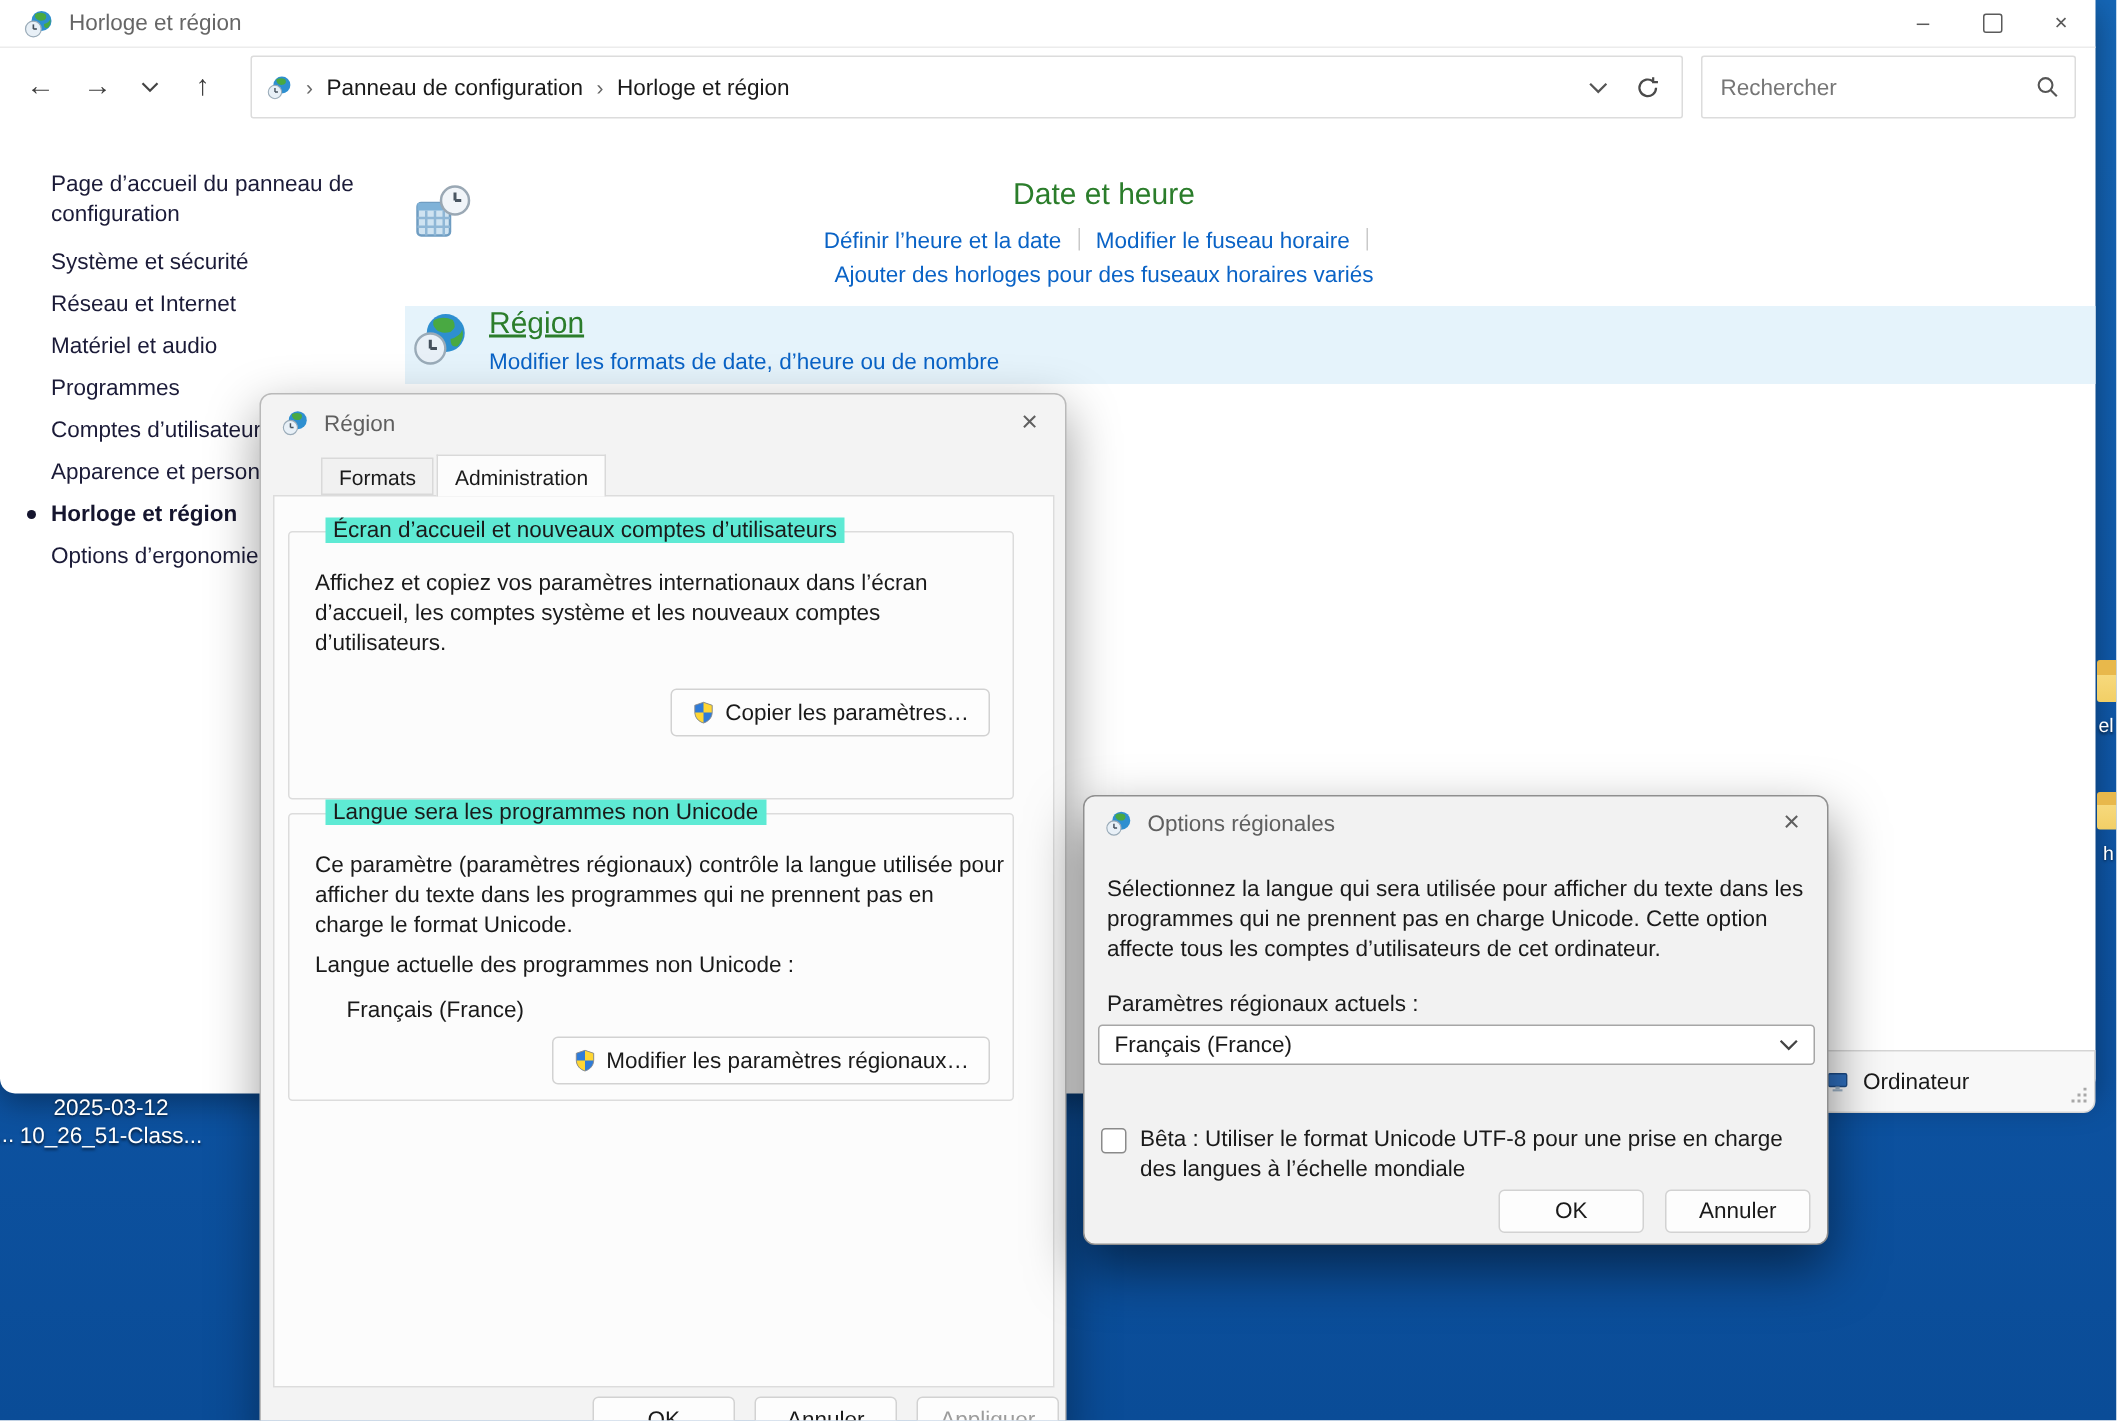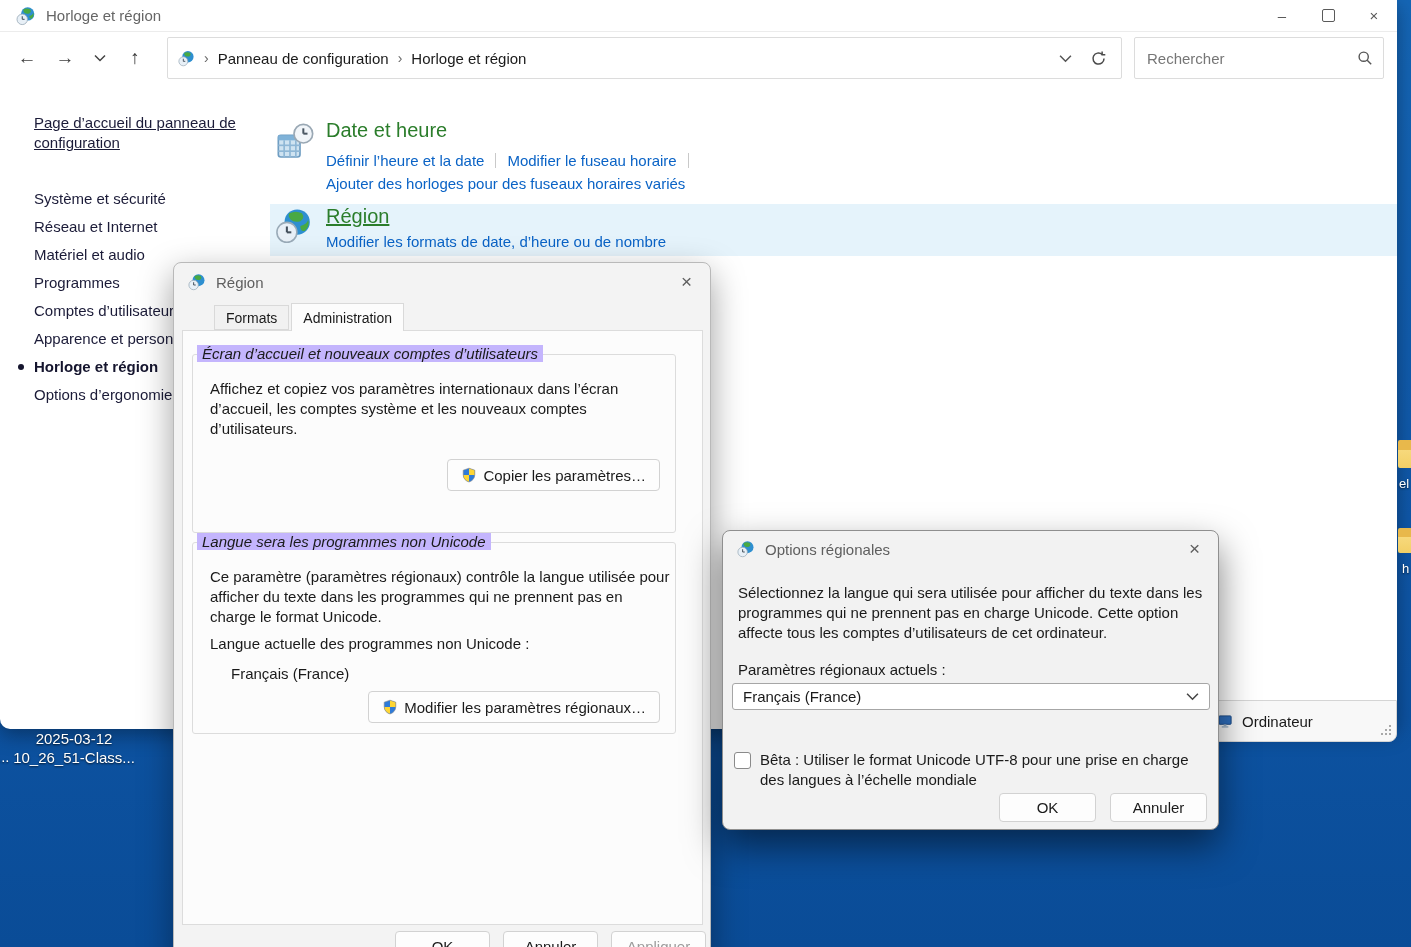--- a/index.html
+++ b/index.html
@@ -22,26 +22,26 @@
   .crumb-sep{color:#666;font-size:14px;margin:0 9px;}
   .crumb{font-size:15px;color:#1a1a1a;cursor:pointer;white-space:nowrap;}
   .addr-right{margin-left:auto;display:flex;align-items:center;gap:18px;padding-right:4px;}
   .searchbox{width:250px;height:42px;box-sizing:border-box;border:1px solid #dcdcdc;border-radius:2px;
     display:flex;align-items:center;padding:0 10px;margin-left:12px;background:#fff;}
   .searchbox input{border:none;outline:none;flex:1;font-size:15px;color:#333;font-family:"Liberation Sans",sans-serif;background:transparent;}
   .searchbox input::placeholder{color:#767676;}
   
   .sidebar{position:absolute;left:34px;top:113px;width:212px;}
   .side-item{font-size:15px;line-height:20px;color:#1b1b38;margin-bottom:8px;cursor:pointer;white-space:normal;}
-  .side-item.first{margin-bottom:36px;text-decoration:underline;}
+  .side-item.first{margin-bottom:12px;}
   .side-item.active{font-weight:bold;color:#15152e;position:relative;}
   .side-item.active .bullet{position:absolute;left:-16px;top:7px;width:6px;height:6px;border-radius:50%;background:#15152e;}
   
   .cp-icon{position:absolute;}
-  .dt-block{position:absolute;left:326px;top:119px;width:820px;}
+  .dt-block{position:absolute;left:326px;top:119px;width:820px;text-align:center;}
   .cp-heading{font-size:20px;color:#2b7d2b;margin:0 0 7px 0;font-weight:normal;cursor:pointer;}
   .cp-links{color:#0a63c6;font-size:15px;line-height:23px;}
   .cp-link{cursor:pointer;}
   .vsep{display:inline-block;width:1px;height:15px;background:#c9c9c9;margin:0 11px;vertical-align:-2px;}
   .region-row{position:absolute;left:270px;top:204px;width:1127px;height:52px;background:#e5f3fb;}
   .rg-block{position:absolute;left:326px;top:205px;}
   .rg-title{font-size:20px;color:#2b7d2b;text-decoration:underline;cursor:pointer;margin:0 0 5px 0;font-weight:normal;}
   .rg-sub{color:#0a63c6;font-size:15px;}
   
   .btn{box-sizing:border-box;background:#fdfdfd;border:1px solid #d2d2d2;border-radius:4px;
@@ -52,21 +52,21 @@
   .dlg1{position:absolute;left:173px;top:262px;width:538px;height:700px;background:#f3f3f3;
     border:1px solid #b9b9b9;border-radius:8px 8px 0 0;box-shadow:0 12px 34px rgba(0,0,0,.38);box-sizing:border-box;}
   .dlg1 .dlg-titlebar{height:38px;display:flex;align-items:center;padding:0 14px;}
   .dlg-title{color:#5f5f5f;font-size:15px;margin-left:10px;}
   .tabs{position:absolute;left:8px;top:40px;display:flex;align-items:flex-end;z-index:3;padding-left:32px;}
   .tab{box-sizing:border-box;font-size:14px;padding:0 11px;border:1px solid #d9d9d9;background:#f1f1f1;
     height:25px;display:flex;align-items:center;cursor:pointer;margin-right:2px;}
   .tab.active{height:28px;background:#fcfcfc;border-bottom:none;margin-bottom:-1px;z-index:4;}
   .tab-page{position:absolute;left:8px;top:67px;width:521px;height:595px;background:#fcfcfc;border:1px solid #dcdcdc;box-sizing:border-box;z-index:2;}
   .group{position:absolute;border:1px solid #dcdcdc;border-radius:3px;}
-  .group-legend{position:absolute;top:-10px;left:4px;background:#c4b5fd;padding:0 5px;font-size:15px;color:#1a1a1a;font-style:italic;}
+  .group-legend{position:absolute;top:-10px;left:24px;background:#5eead4;padding:0 5px;font-size:15px;color:#1a1a1a;}
   .group-text{position:absolute;left:17px;top:24px;font-size:15px;line-height:20px;color:#1a1a1a;}
   .g1{left:9px;top:23px;width:482px;height:177px;}
   .g2{left:9px;top:211px;width:482px;height:190px;}
   .g2 .label2{position:absolute;left:17px;top:92px;font-size:15px;}
   .g2 .value2{position:absolute;left:38px;top:122px;font-size:15px;}
   .shield-btn{position:absolute;height:32px;gap:6px;padding:0 13px;}
   .b-copier{right:15px;top:104px;}
   .b-modifier{right:15px;top:148px;}
   .dlg1-buttons{position:absolute;left:0;top:668px;width:100%;display:flex;justify-content:flex-end;gap:13px;
     padding-right:4px;box-sizing:border-box;}

